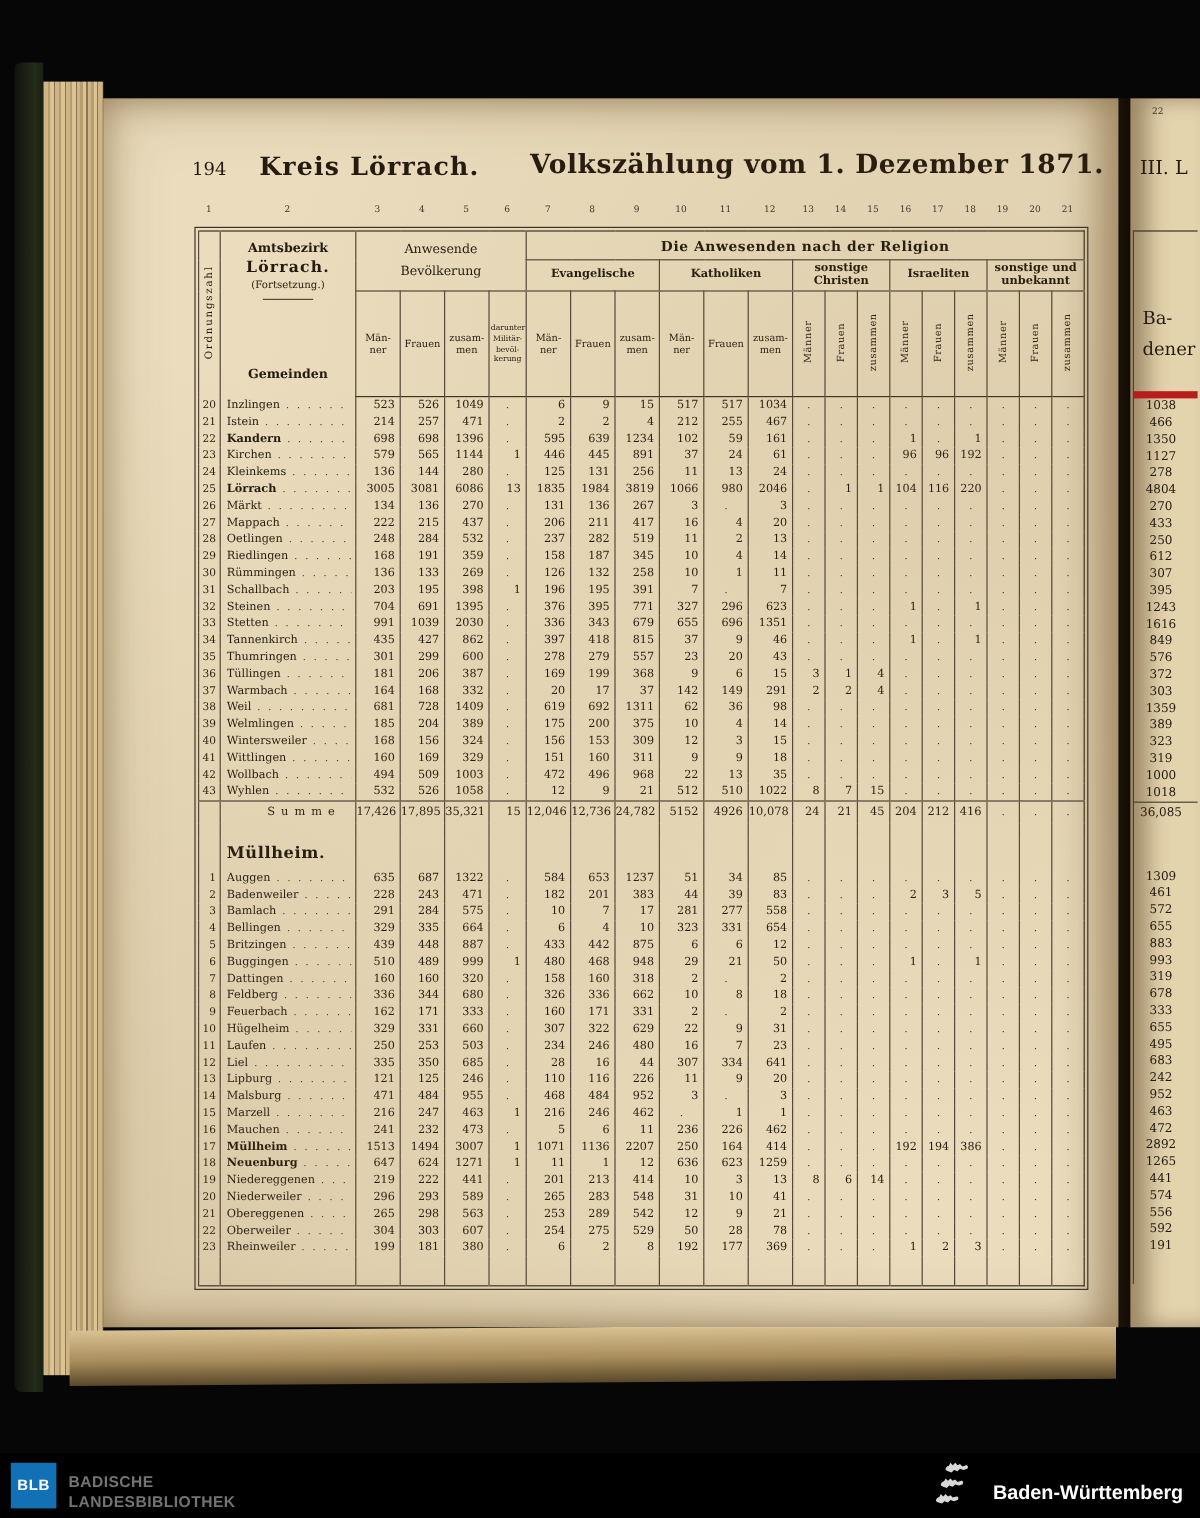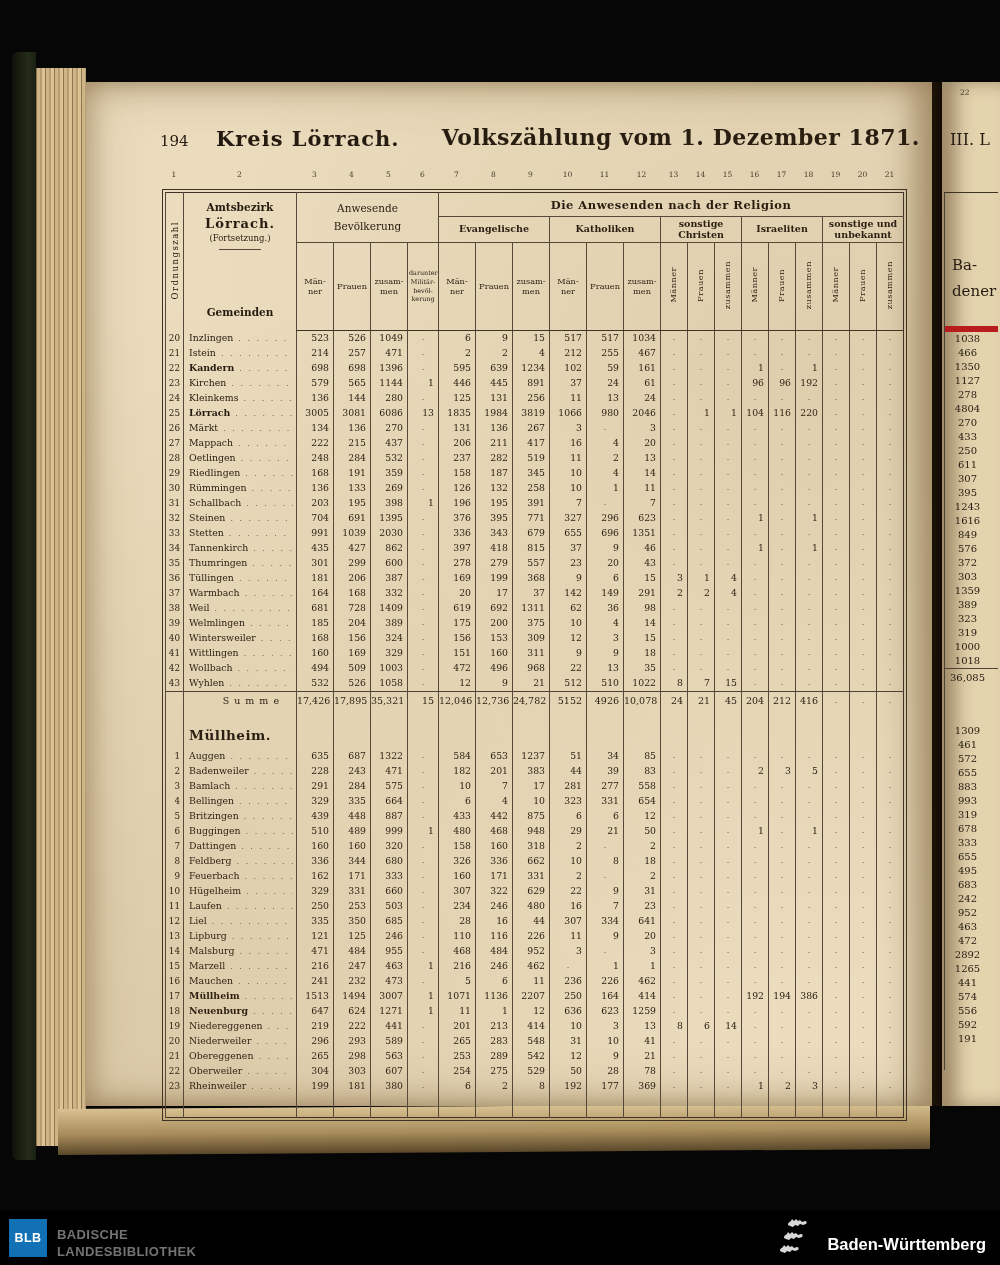--- a/index.html
+++ b/index.html
@@ -1618,21 +1618,21 @@
     <div id="striprows">
         <div class="srow">1038</div>
         <div class="srow">466</div>
         <div class="srow">1350</div>
         <div class="srow">1127</div>
         <div class="srow">278</div>
         <div class="srow">4804</div>
         <div class="srow">270</div>
         <div class="srow">433</div>
         <div class="srow">250</div>
-        <div class="srow">611</div>
+        <div class="srow">612</div>
         <div class="srow">307</div>
         <div class="srow">395</div>
         <div class="srow">1243</div>
         <div class="srow">1616</div>
         <div class="srow">849</div>
         <div class="srow">576</div>
         <div class="srow">372</div>
         <div class="srow">303</div>
         <div class="srow">1359</div>
         <div class="srow">389</div>

